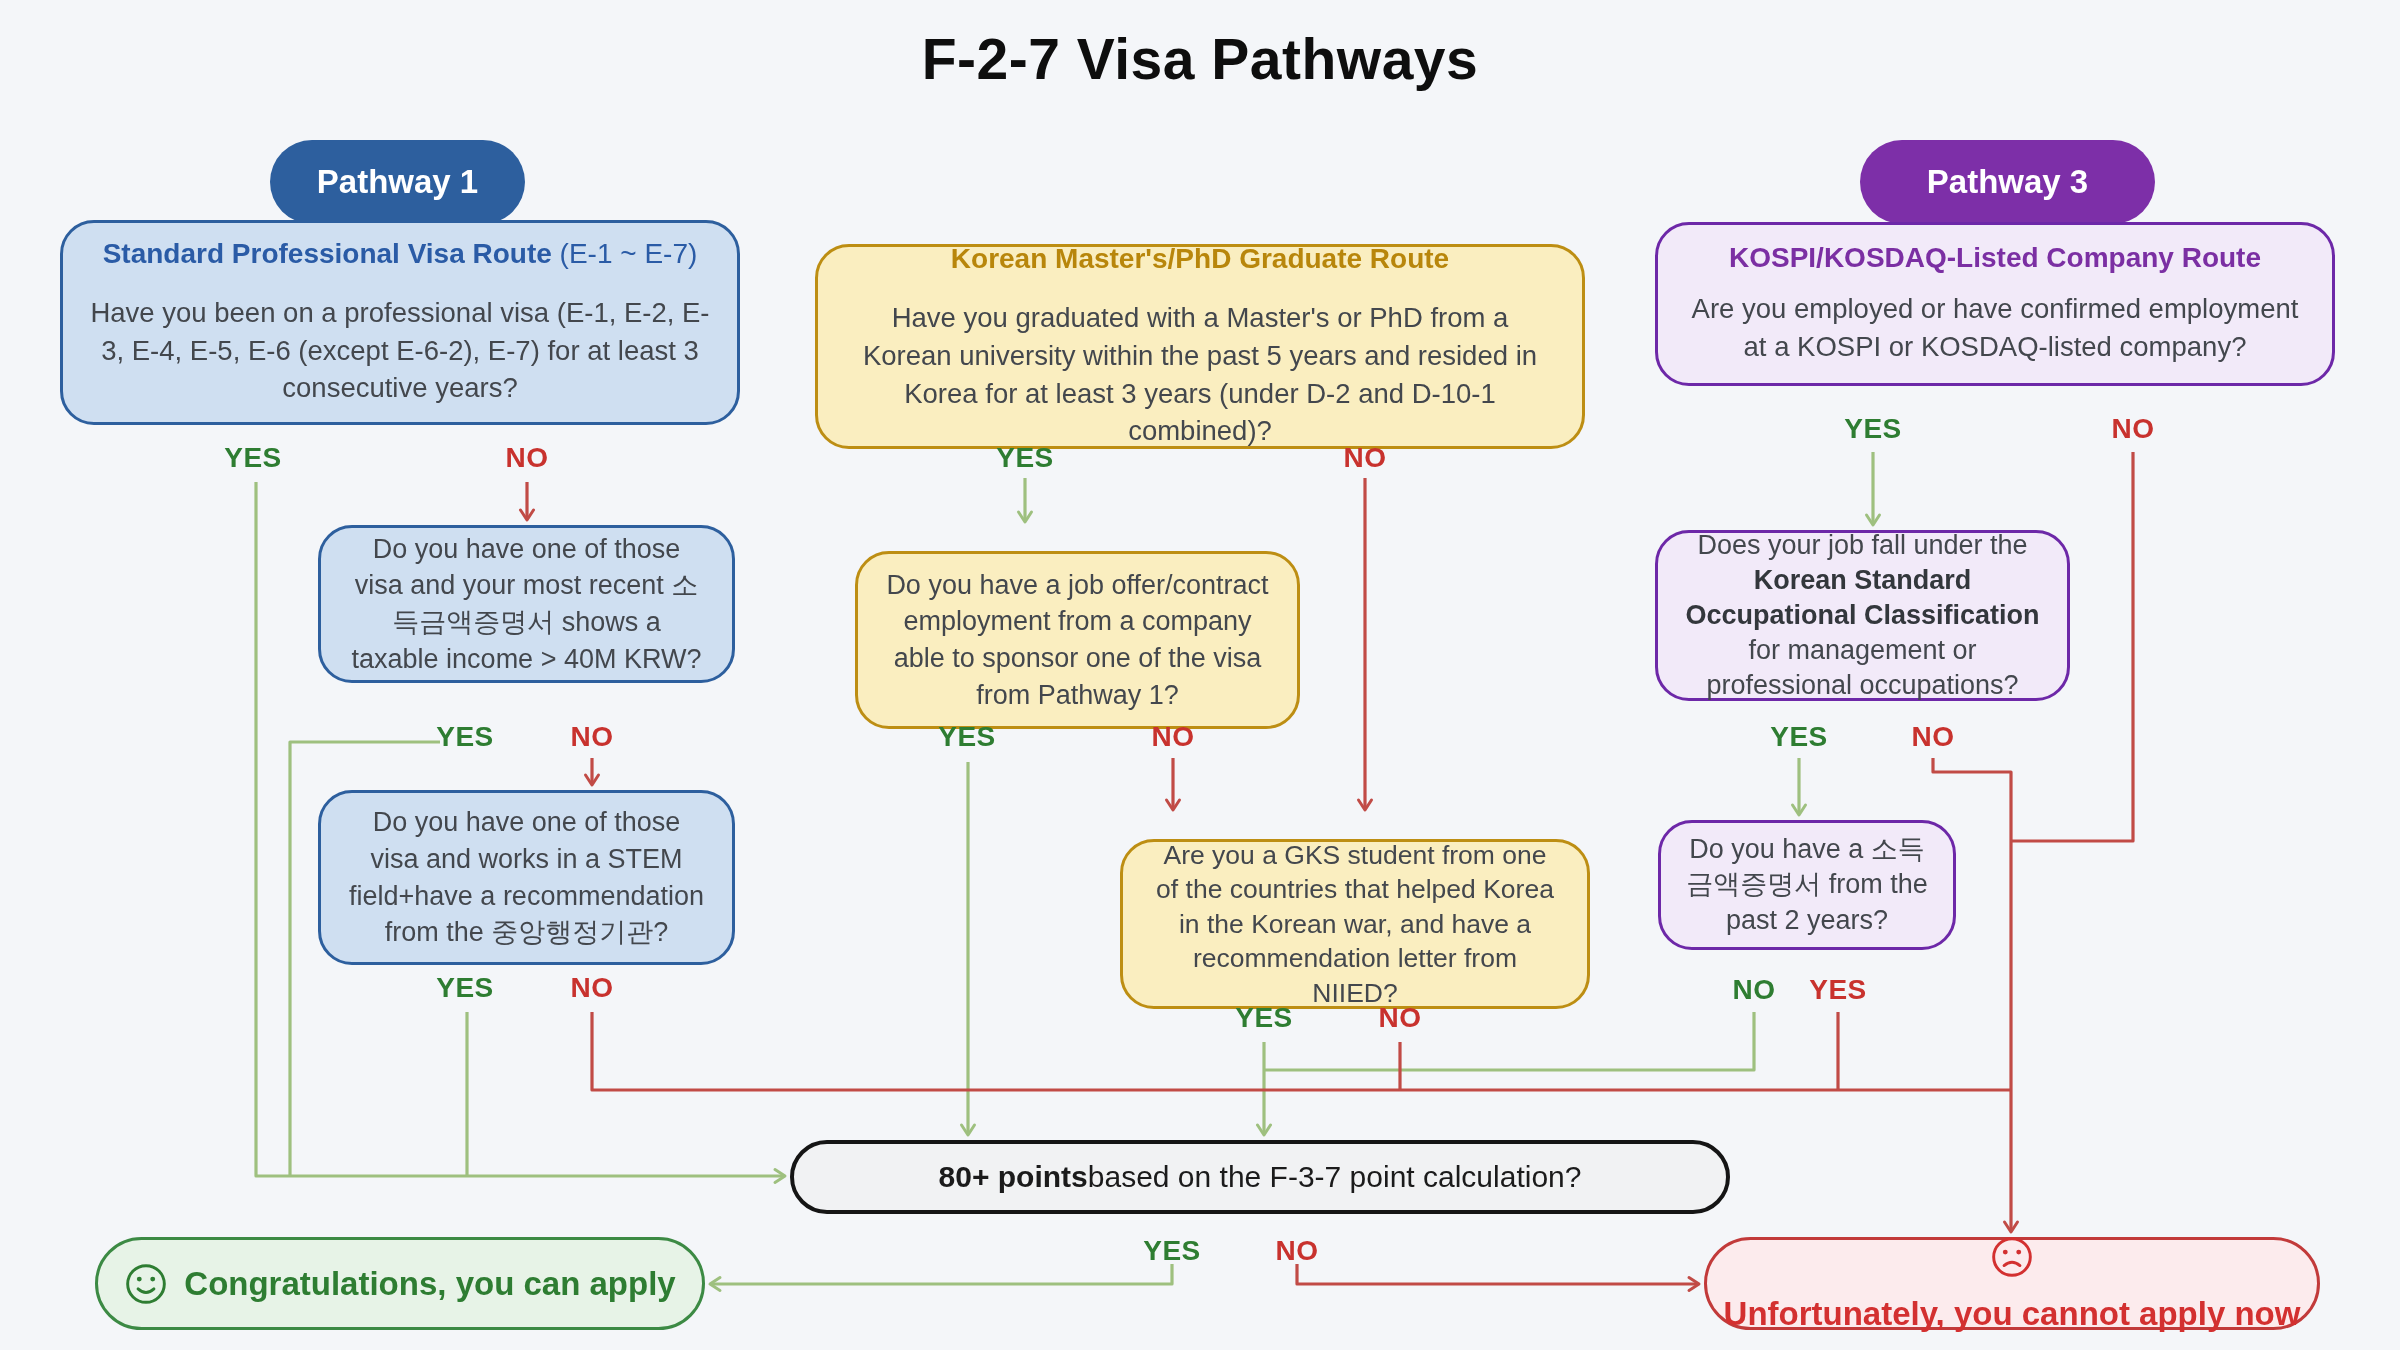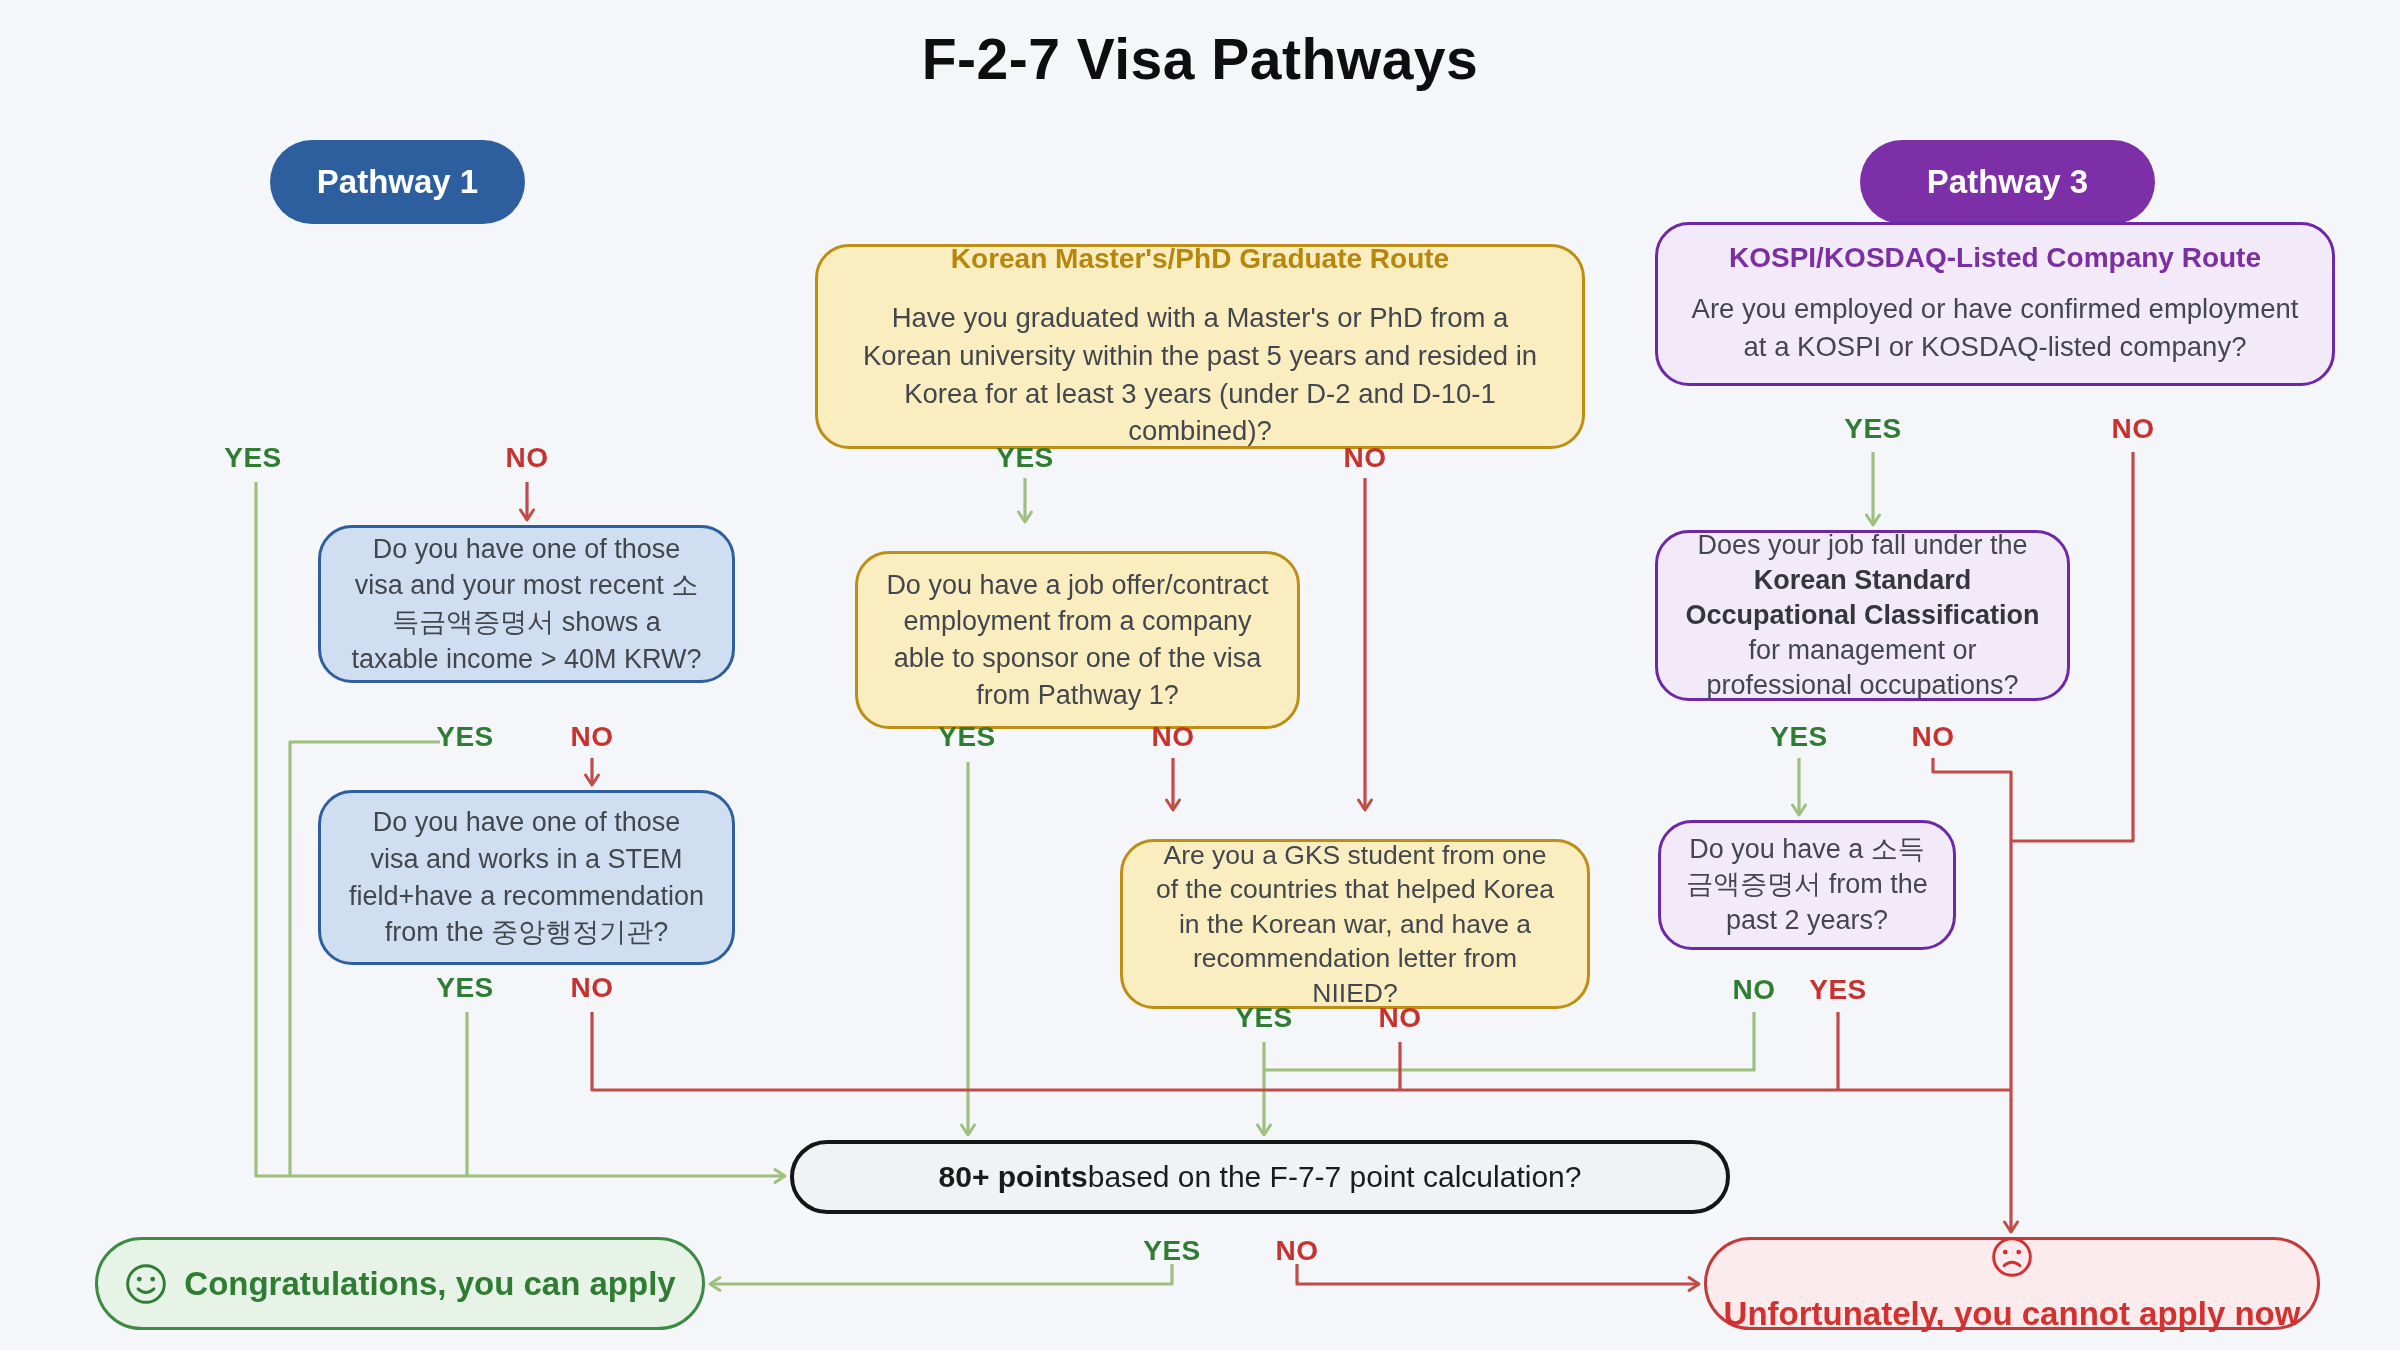--- a/index.html
+++ b/index.html
@@ -82,20 +82,24 @@
       <path d="M1838 1012 V1091"></path>
       <path d="M1297 1264 V1284 H1698" marker-end="url(#mr)"></path>
     </g>
   </svg>
 
   <div class="title">F-2-7 Visa Pathways</div>
 
   <div class="pill pill1" style="left:270px;width:255px">Pathway 1</div>
   <div class="pill pill3" style="left:1860px;width:295px">Pathway 3</div>
 
+  <div class="box c1" style="left:60px;top:220px;width:680px;height:205px">
+    <div class="bt t1"><span>Standard Professional Visa Route</span><span class="reg"> (E-1 ~ E-7)</span></div>
+    <div class="bq">Have you been on a professional visa (E-1, E-2, E-3, E-4, E-5, E-6 (except E-6-2), E-7) for at least 3 consecutive years?</div>
+  </div>
 
   <div class="box c2" style="left:815px;top:220px;width:770px;height:205px">
     <div class="bt t2">Korean Master's/PhD Graduate Route</div>
     <div class="bq">Have you graduated with a Master's or PhD from a Korean university within the past 5 years and resided in Korea for at least 3 years (under D-2 and D-10-1 combined)?</div>
   </div>
 
   <div class="box c3" style="left:1655px;top:222px;width:680px;height:164px">
     <div class="bt t3" style="margin-bottom:16px">KOSPI/KOSDAQ-Listed Company Route</div>
     <div class="bq">Are you employed or have confirmed employment at a KOSPI or KOSDAQ-listed company?</div>
   </div>
@@ -119,21 +123,21 @@
   <div class="box c2 gks" style="left:1120px;top:815px;width:470px;height:170px">
     <div class="bq">Are you a GKS student from one of the countries that helped Korea in the Korean war, and have a recommendation letter from NIIED?</div>
   </div>
 
   <div class="box c3 sm" style="left:1658px;top:820px;width:298px;height:130px;padding:8px 18px">
     <div class="bq" style="line-height:1.3">Do you have a 소득금액증명서 from the past 2 years?</div>
   </div>
 
   <div class="points">
       <b>80+ points</b>
-      <span> based on the F-7-7 point calculation?</span>
+      <span> based on the F-3-7 point calculation?</span>
     </div>
 
   <div class="outcome ok">
     <svg class="face" viewBox="0 0 36 36">
       <circle cx="18" cy="18" r="15" fill="none" stroke="currentColor" stroke-width="2.4"></circle>
       <circle cx="12.5" cy="14" r="2" fill="currentColor"></circle>
       <circle cx="23.5" cy="14" r="2" fill="currentColor"></circle>
       <path d="M11.5 22 q6.5 6 13 0" fill="none" stroke="currentColor" stroke-width="2.4" stroke-linecap="round"></path>
     </svg>
     <span>Congratulations, you can apply</span>

